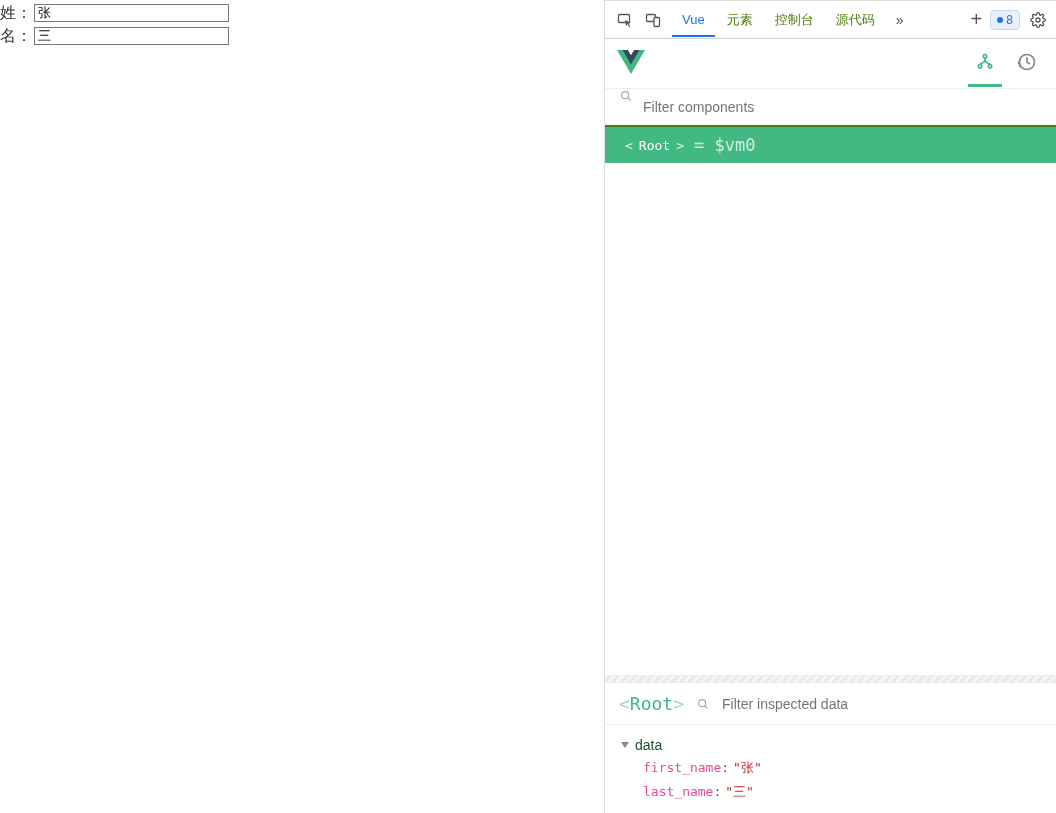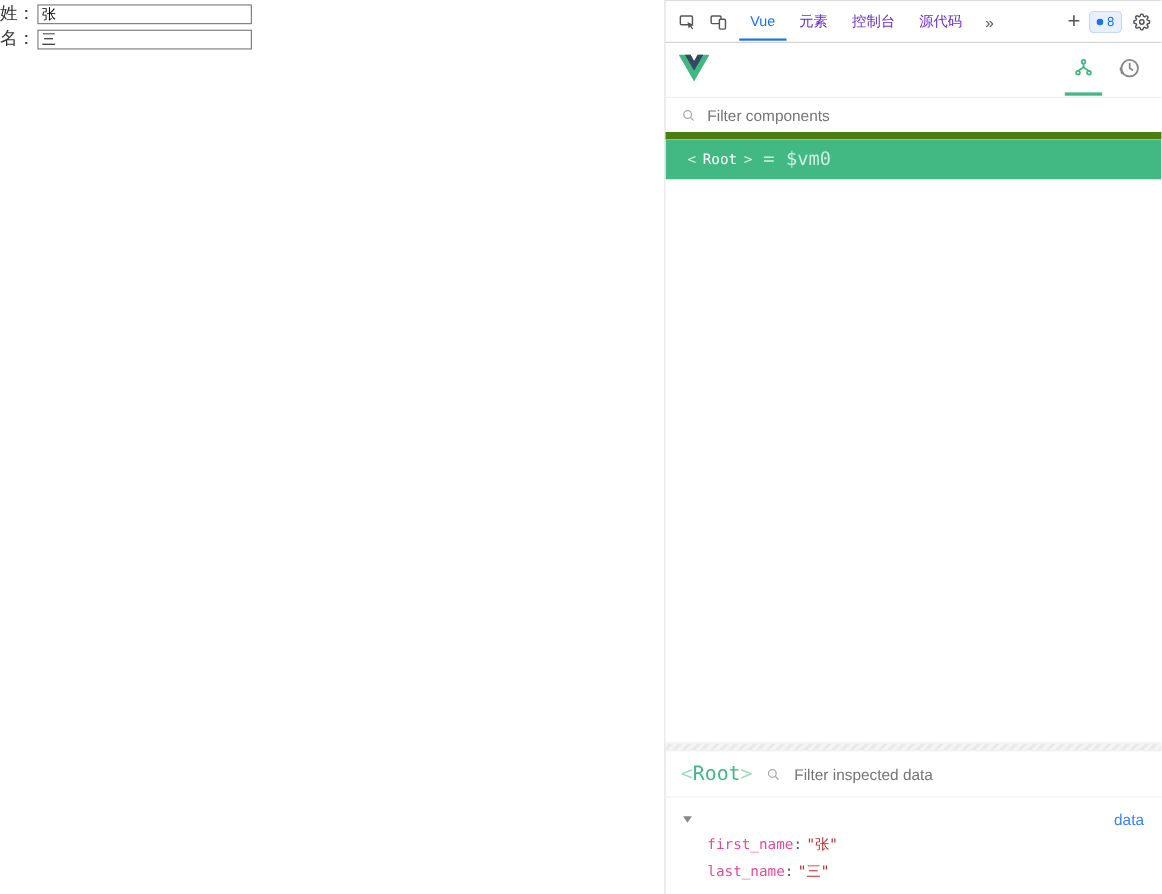--- a/index.html
+++ b/index.html
@@ -4,46 +4,46 @@
 <style>
 * { margin: 0; padding: 0; box-sizing: border-box; }
 body { font-family: -apple-system, "Segoe UI", Arial, sans-serif; font-size: 14px; color: #333; width: 1056px; height: 813px; display: flex; background: #fff; }
 .page-pane { flex: 0 0 605px; border-right: 1px solid #ddd; padding: 2px 0 0 0; font-family: "Microsoft YaHei", sans-serif; font-size: 16px; line-height: 22px; }
 .form-row { display: flex; align-items: center; margin-bottom: 1px; }
 .form-row label { margin-right: 2px; }
 .form-row input { border: 1px solid #767676; font-size: 13px; padding: 1px 3px; width: 195px; height: 18px; font-family: inherit; }
 .devtools-pane { flex: 1; display: flex; flex-direction: column; border-top: 1px solid #ddd; }
 .dt-tabs { display: flex; align-items: center; height: 38px; border-bottom: 1px solid #d0d0d0; padding: 0 6px; color: #555; font-size: 13px; justify-content: space-between; }
 .dt-icon-btn { width: 28px; height: 28px; display: flex; align-items: center; justify-content: center; border-radius: 4px; cursor: pointer; color: #555; }
-.dt-tabs .tab { padding: 9px 10px 8px; cursor: pointer; color: #6d28d9; margin: 0 1px; white-space: nowrap; }
+.dt-tabs .tab { padding: 9px 10px 8px; cursor: pointer; color: #4d7c0f; margin: 0 1px; white-space: nowrap; }
 .dt-tabs .tab.active { color: #1a73e8; border-bottom: 2px solid #1a73e8; }
 .dt-tabs .spacer { width: 4px; }
 .badge { background: #e8f0fe; color: #1a73e8; border-radius: 4px; font-size: 12px; padding: 0 6px; display: inline-flex; align-items: center; gap: 3px; height: 20px; border: 1px solid #c5d9f7; }
 .badge-dot { background: #1a73e8; width: 6px; height: 6px; border-radius: 50%; display: inline-block; }
 .vue-toolbar { height: 50px; border-bottom: 1px solid #eee; display: flex; align-items: center; padding: 0 12px; gap: 8px; }
 .vue-logo svg { width: 28px; height: 28px; }
 .vue-toolbar .grow { flex: 1; }
 .vtb-btn { width: 34px; height: 46px; display: flex; align-items: center; justify-content: center; cursor: pointer; color: #888; border-bottom: 3px solid transparent; }
 .vtb-btn.active { color: #42b883; border-bottom-color: #42b883; }
-.filter-bar { height: 38px; border-bottom: 7px solid #4d7c0f; display: flex; align-items: center; padding: 0 14px; color: #999; }
+.filter-bar { height: 38px; border-bottom: 2px solid #4d7c0f; display: flex; padding: 0 14px; color: #999; }
 .filter-bar .search-icon { color: #aaa; margin-right: 10px; }
 .filter-bar input { border: none; outline: none; font-size: 14px; color: #666; flex: 1; background: transparent; }
 .component-tree { flex: 1; overflow: auto; background: #fff; min-height: 0; }
 .tree-item { background: #42b883; color: #fff; font-family: Menlo, Consolas, monospace; font-size: 13px; padding: 8px 20px; display: flex; align-items: center; gap: 6px; cursor: pointer; }
 .tree-item .bracket { opacity: 0.8; }
 .tree-item .varname { color: #d9f5e9; font-size: 17px; margin-left: 4px; }
 .tree-item .varname .eq { color: #cfeee0; }
 .hatch-divider { height: 8px; background: repeating-linear-gradient(-45deg, #eaeaea 0 3px, #f5f5f5 3px 6px); border-top: 1px solid #eee; border-bottom: 1px solid #eee; flex-shrink: 0; }
 .inspect-header { display: flex; align-items: center; padding: 10px 14px; border-bottom: 1px solid #eee; gap: 12px; }
 .inspect-header .root-label { color: #42b883; font-family: Menlo, Consolas, monospace; font-size: 18px; }
 .inspect-header .root-label .ang { color: #a0d9c0; }
 .inspect-header .search-icon { color: #aaa; }
 .inspect-header input { border: none; outline: none; font-size: 14px; color: #1d4ed8; flex: 1; background: transparent; }
 .data-panel { padding: 12px 16px; font-family: Menlo, Consolas, monospace; font-size: 13px; color: #444; flex-shrink: 0; }
-.data-section-head { display: flex; align-items: center; cursor: pointer; color: #3b82f6; font-family: -apple-system, Arial, sans-serif; font-size: 14px; justify-content: space-between; }
+.data-section-head { display: flex; align-items: center; cursor: pointer; color: #14532d; font-family: -apple-system, Arial, sans-serif; font-size: 14px; }
 .tri { display: inline-block; width: 0; height: 0; border-left: 4px solid transparent; border-right: 4px solid transparent; border-top: 6px solid #888; margin-right: 6px; }
 .data-item { margin-left: 22px; margin-top: 6px; }
 .data-key { color: #ec4899; }
 .data-colon { color: #555; margin-right: 4px; }
 .data-str { color: #c62828; }
 .magnify-svg { width: 14px; height: 14px; display: block; }
 .gear-btn { width: 24px; display: flex; align-items: center; justify-content: center; color: #555; cursor: pointer; }
 .plus-btn { font-size: 20px; color: #555; }
 .chev-more { font-size: 14px; color: #555; }
 </style>

